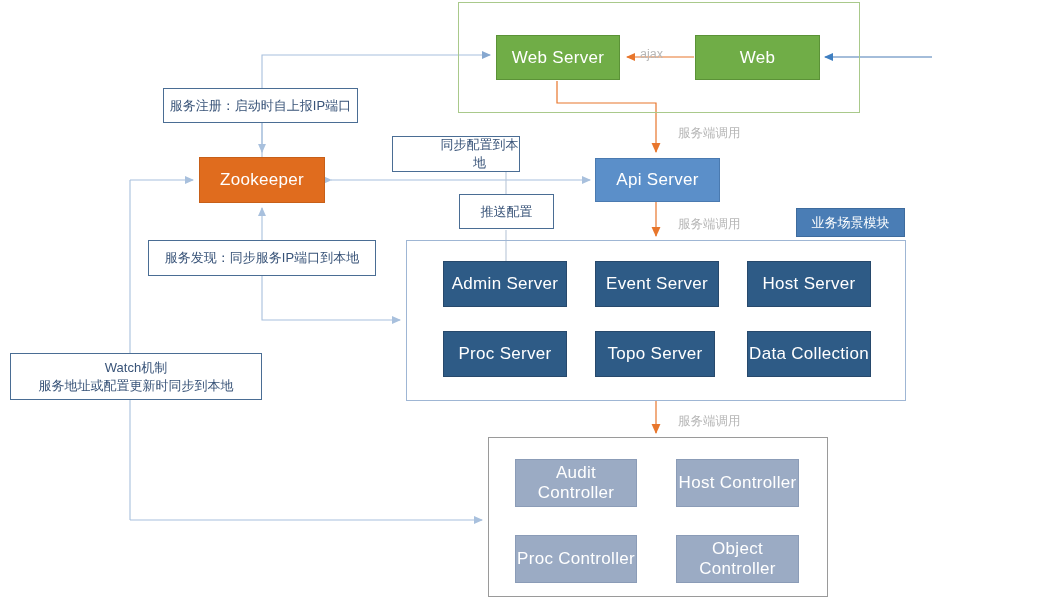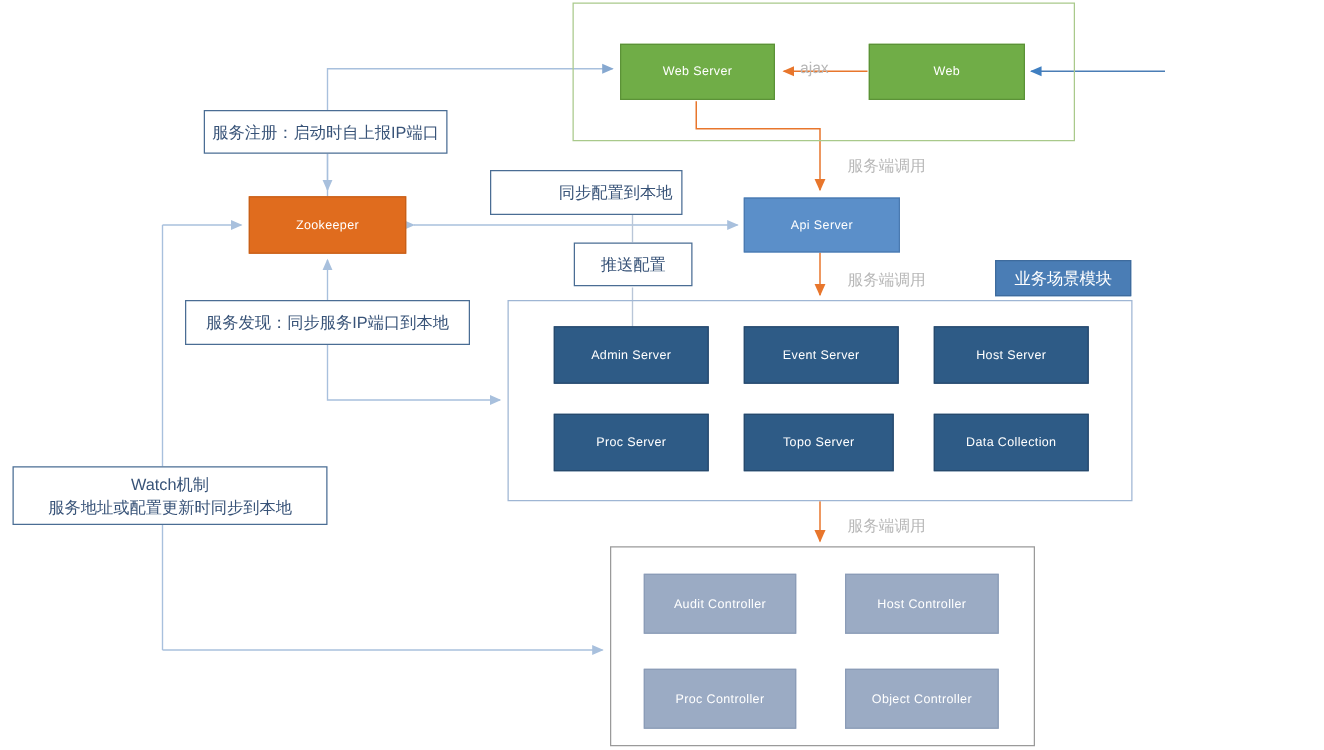--- a/index.html
+++ b/index.html
@@ -5,21 +5,21 @@
   html,body{margin:0;padding:0;}
   body{
     width:1059px;height:600px;background:#ffffff;
     font-family:"Liberation Sans","DejaVu Sans",sans-serif;
     overflow:hidden;position:relative;
   }
   #canvas{position:absolute;left:0;top:0;width:1059px;height:600px;}
   svg.wires{position:absolute;left:0;top:0;width:1059px;height:600px;pointer-events:none;}
 
   .node{position:absolute;box-sizing:border-box;display:flex;align-items:center;
-        justify-content:center;text-align:center;color:#ffffff;font-size:10px;
+        justify-content:center;text-align:center;color:#ffffff;font-size:17px;
         letter-spacing:.3px;}
   .node.green{background:#70AD47;border:1px solid #5b9237;}
   .node.amber{background:#FFC000;border:1px solid #e3aa00;}
   .node.orange{background:#E06C1E;border:1px solid #c75f18;}
   .node.midblue{background:#5B8FC9;border:1px solid #4a7ab0;}
   .node.darkblue{background:#2E5B86;border:1px solid #27496c;}
   .node.grayblue{background:#9BABC4;border:1px solid #8b9cb7;color:#ffffff;}
 
   .notebox{position:absolute;box-sizing:border-box;background:#ffffff;
            border:1px solid #4a6d94;display:flex;align-items:center;justify-content:center;
@@ -98,33 +98,33 @@
     <span>Web</span>
   </div>
 
 
   <div class="wirelabel" style="left:640px;top:36px;margin-top:11px;">ajax</div>
 
   <div class="notebox" style="left:163px;top:88px;width:195px;height:35px;">
     <span>服务注册：启动时自上报IP端口</span>
   </div>
 
-  <div class="notebox" style="left:392px;top:136px;width:154px;height:36px;padding-left:47px;">
+  <div class="notebox" style="left:392px;top:136px;width:128px;height:36px;padding-left:47px;">
     <span>同步配置到本地</span>
   </div>
 
   <div class="notebox" style="left:459px;top:194px;width:95px;height:35px;">
     <span>推送配置</span>
   </div>
 
   <div class="notebox" style="left:148px;top:240px;width:228px;height:36px;">
     <span>服务发现：同步服务IP端口到本地</span>
   </div>
 
-  <div class="notebox" style="left:10px;top:353px;width:252px;height:47px;flex-direction:column;margin-top:20px;">
+  <div class="notebox" style="left:10px;top:353px;width:252px;height:47px;flex-direction:column;">
     <span>Watch机制</span>
     <span>服务地址或配置更新时同步到本地</span>
   </div>
 
   <div class="node orange" style="left:199px;top:157px;width:126px;height:46px;">
     <span>Zookeeper</span>
   </div>
 
   <div class="node midblue" style="left:595px;top:158px;width:125px;height:44px;">
     <span>Api  Server</span>

